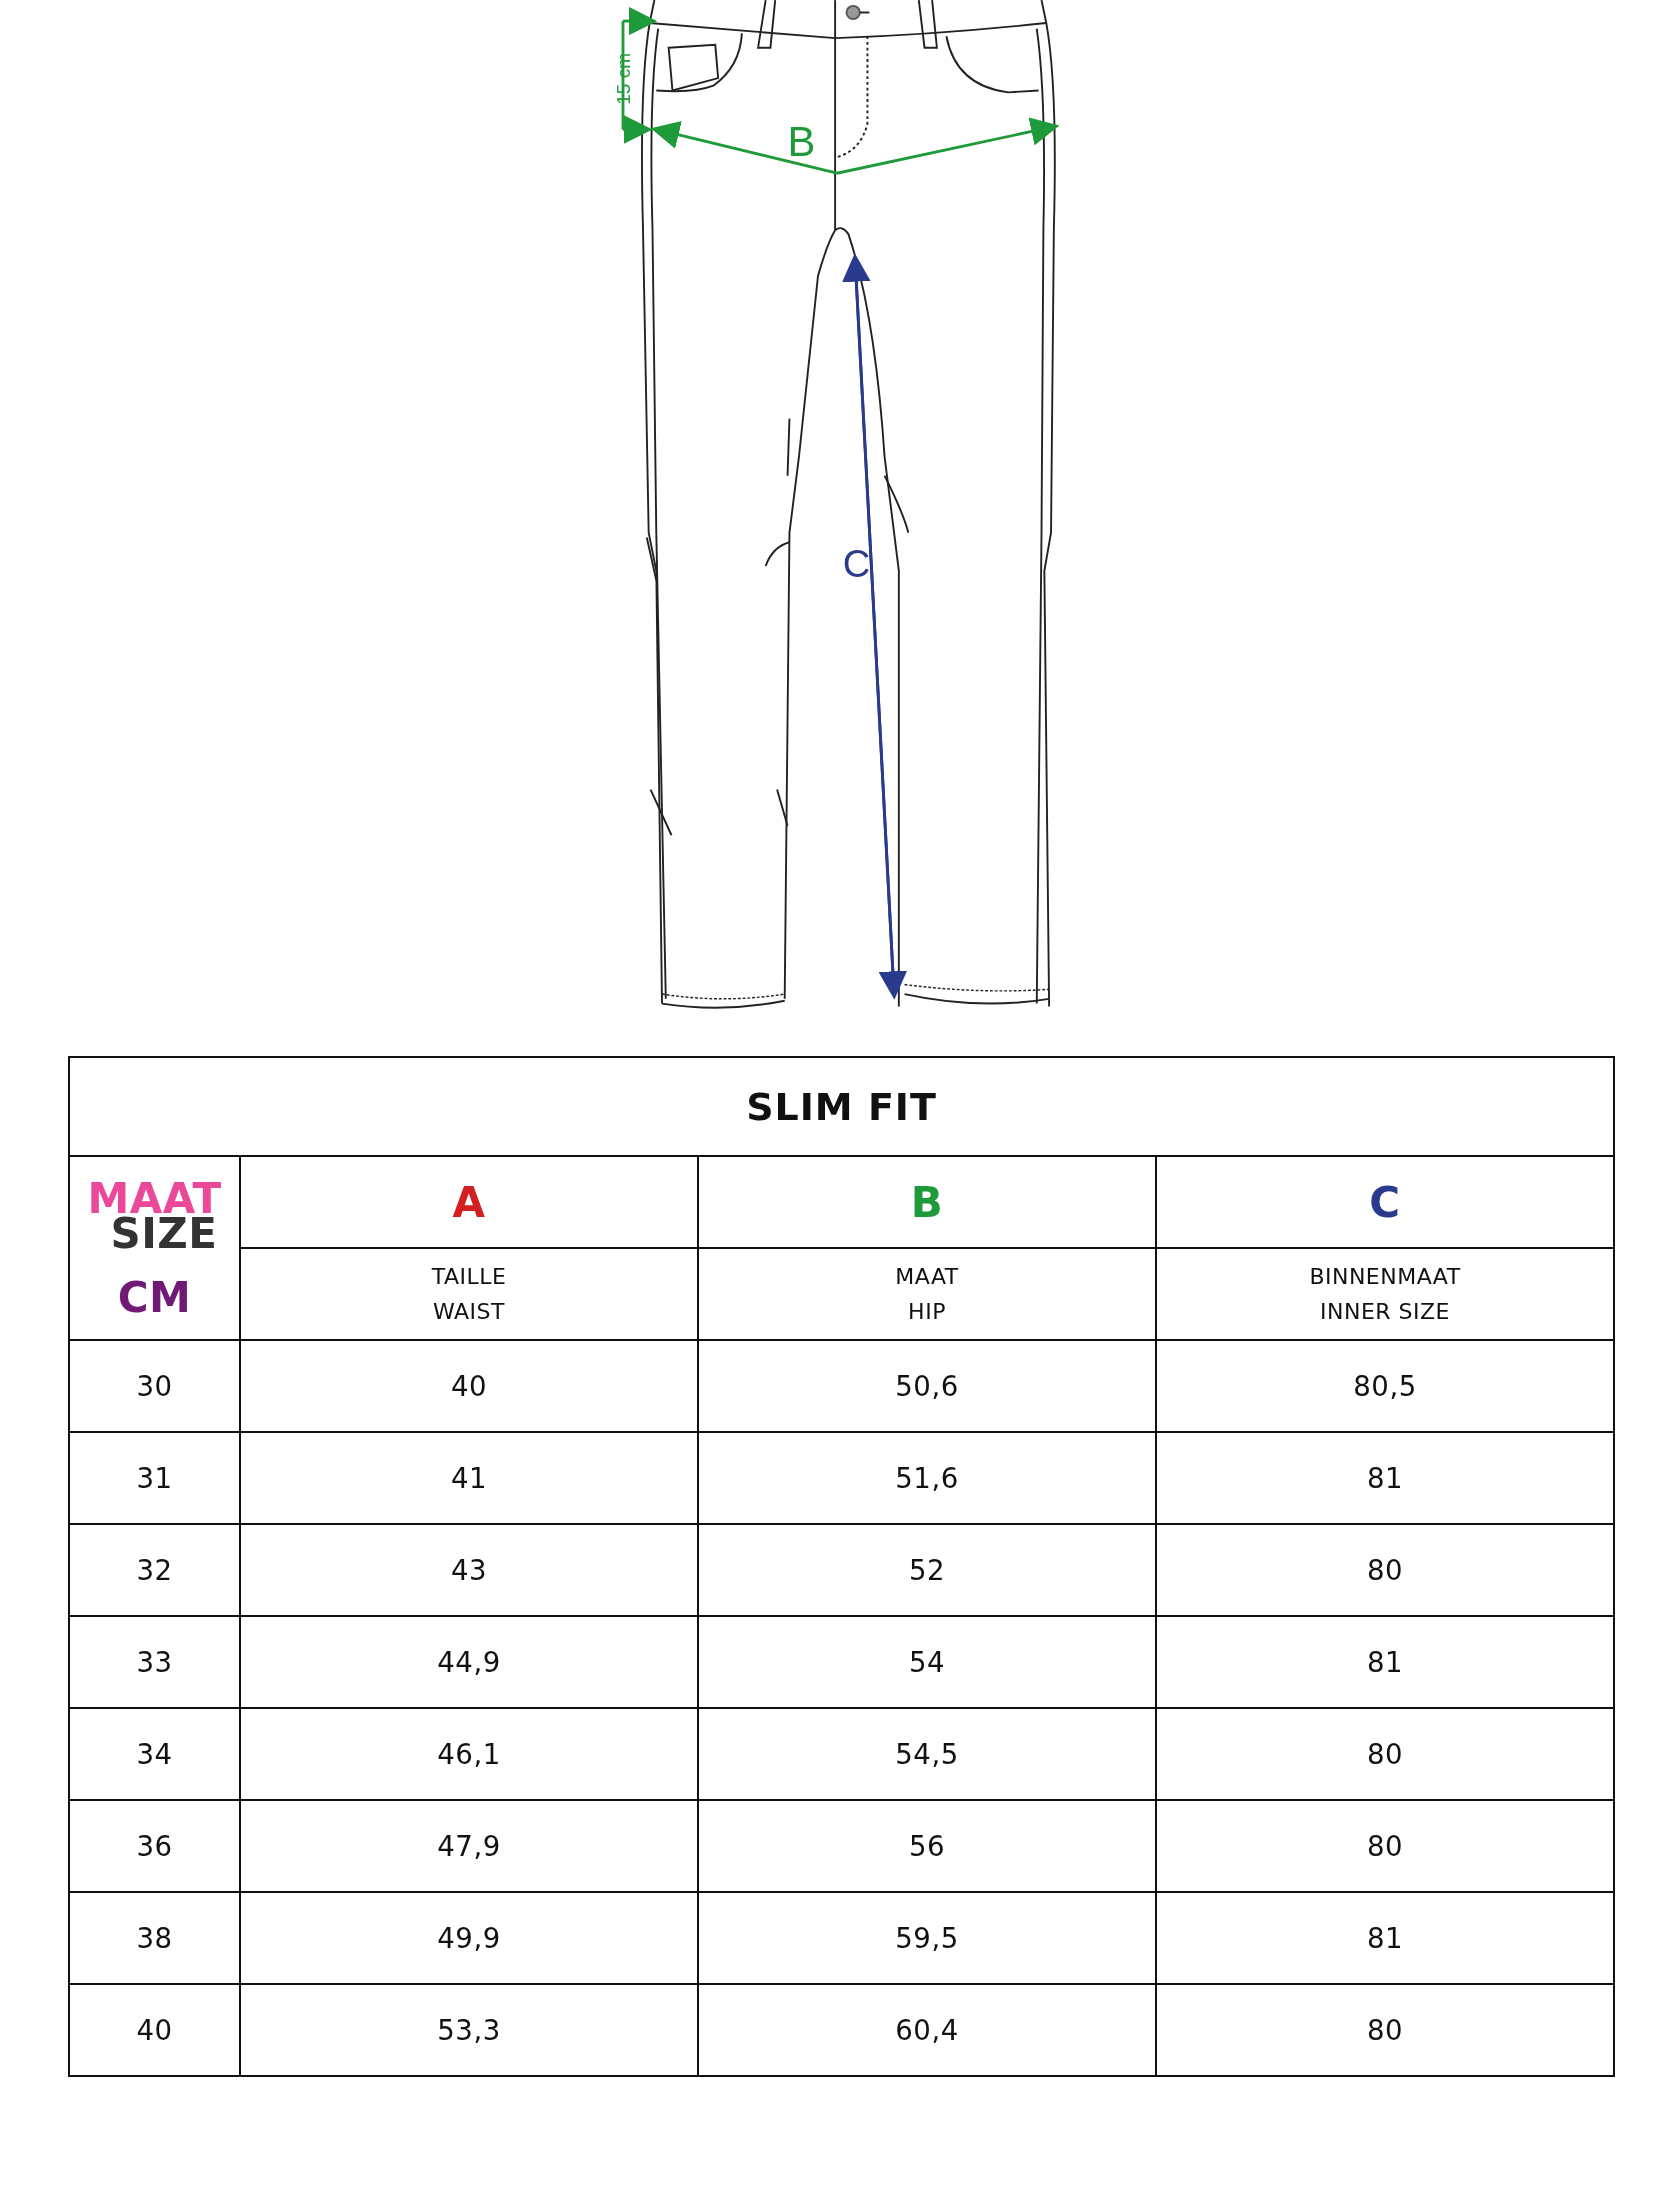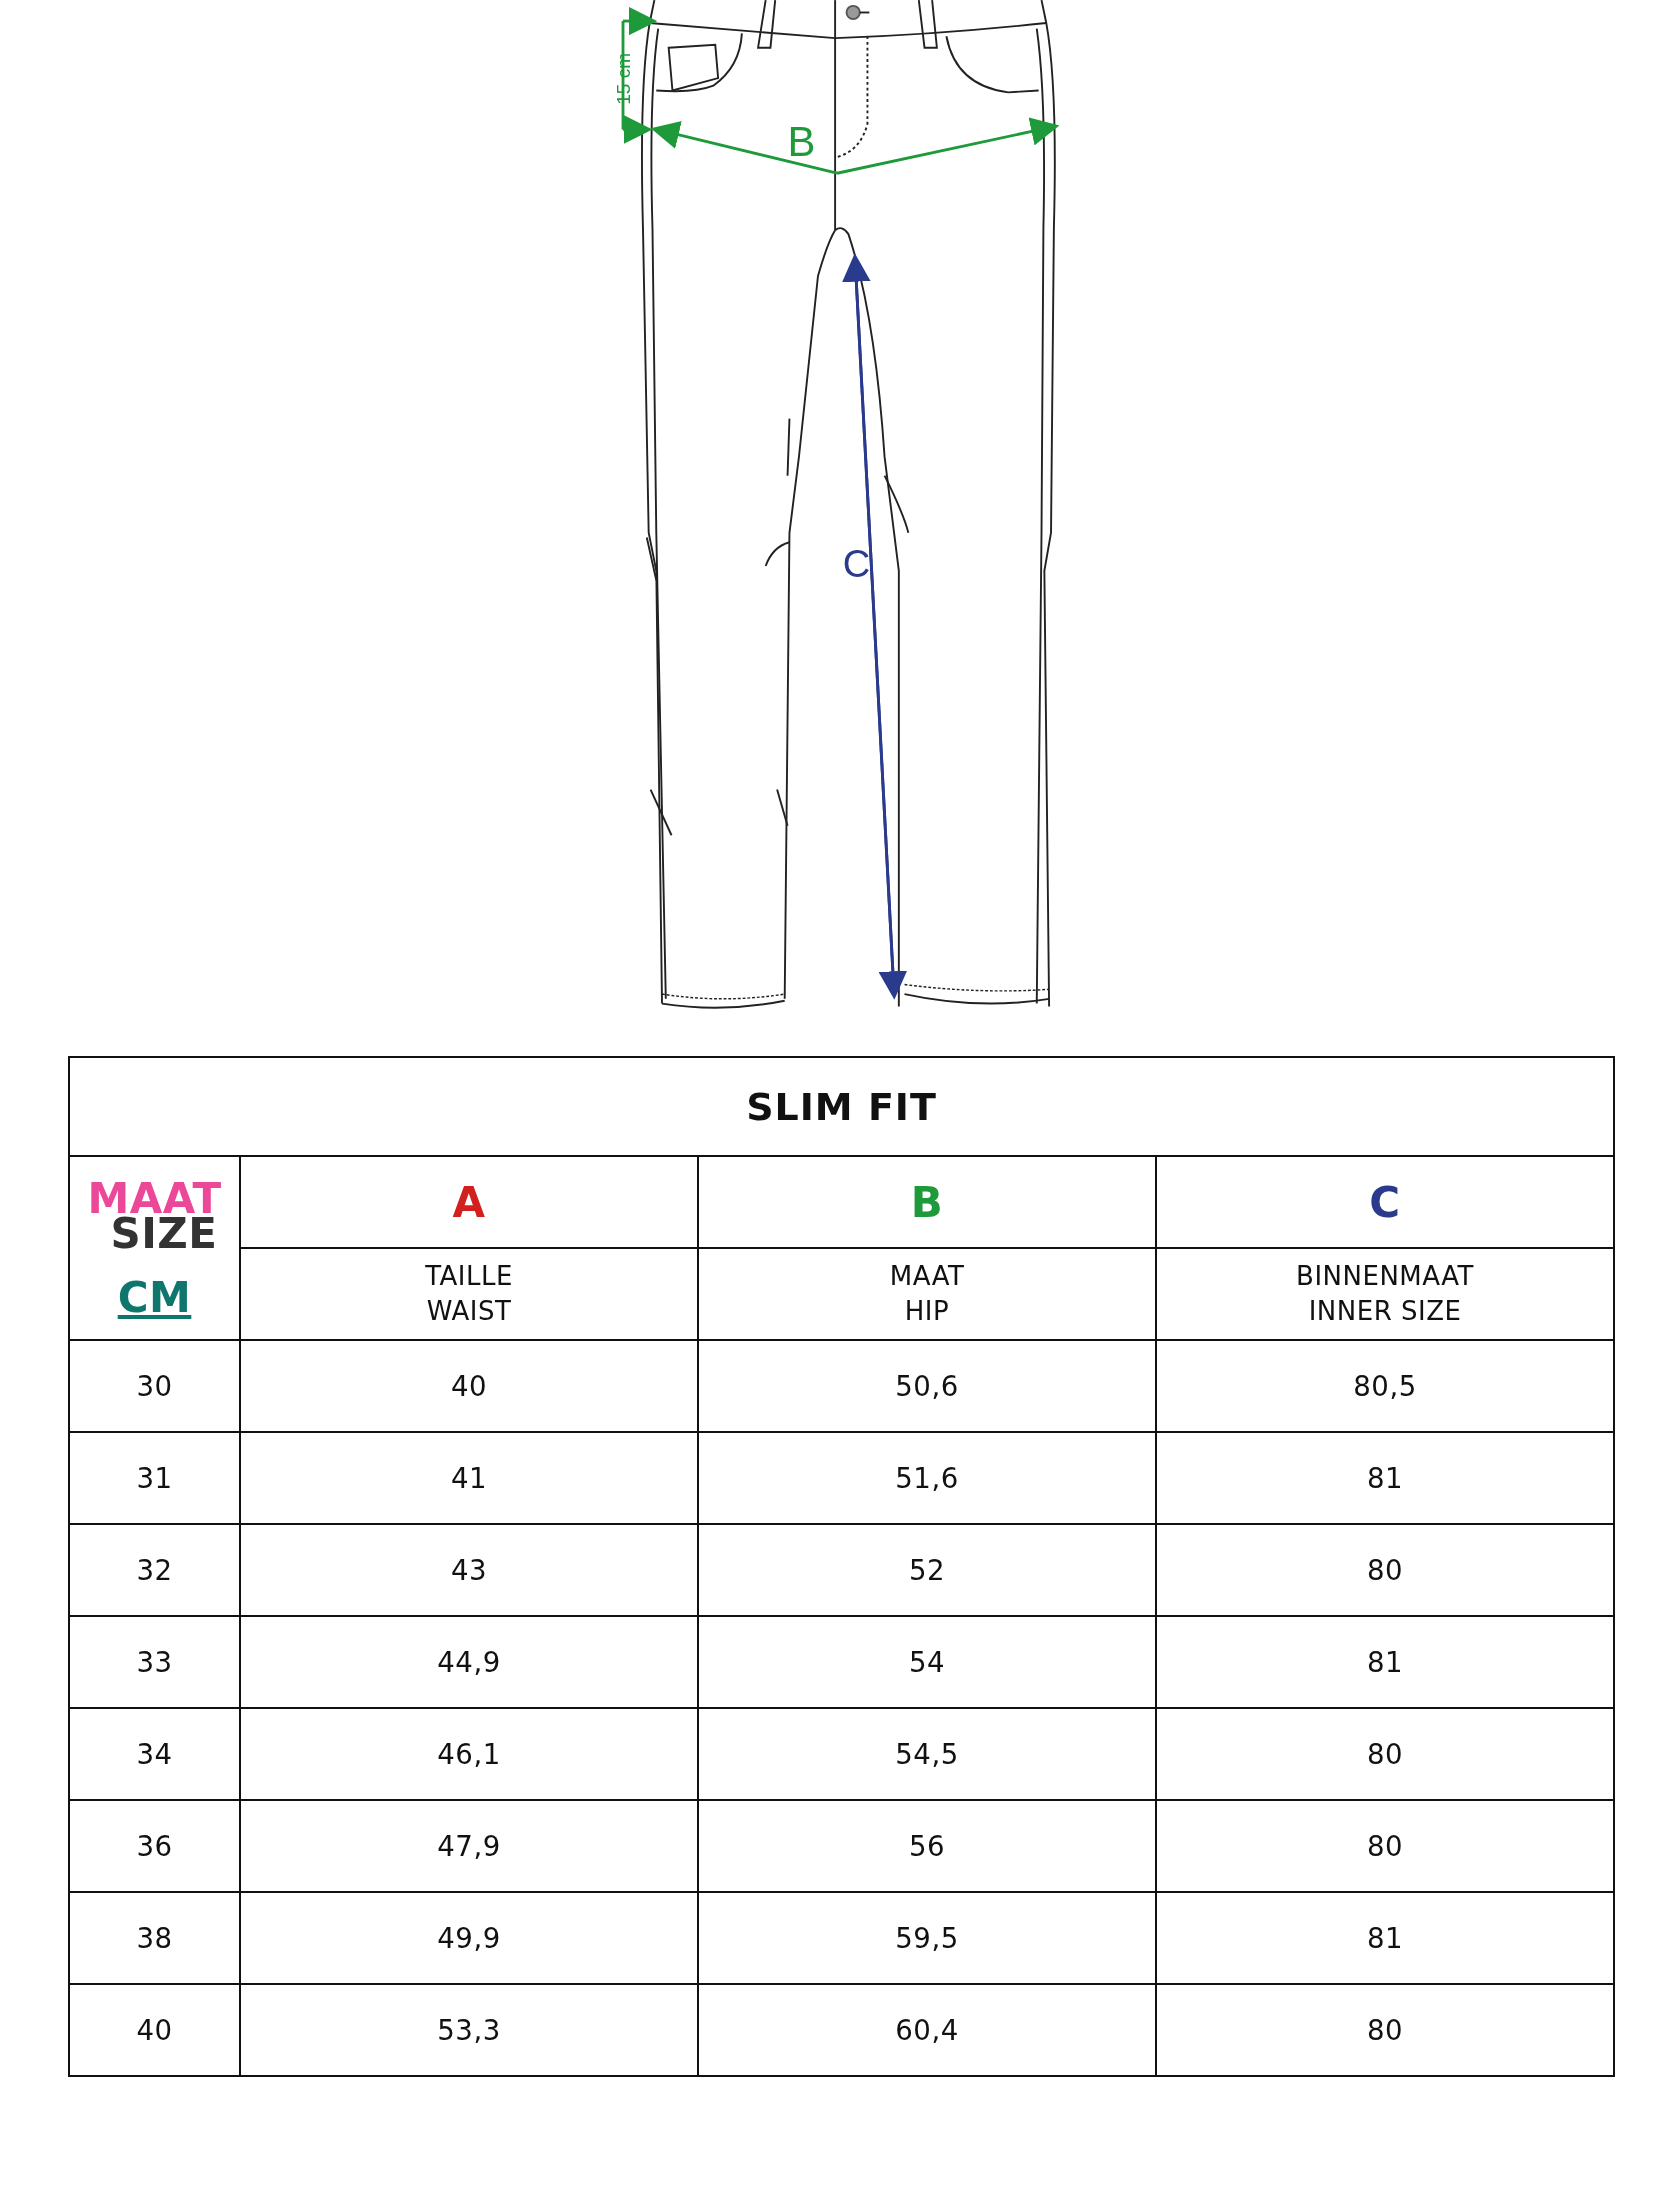--- a/index.html
+++ b/index.html
@@ -9,26 +9,26 @@
   .size-table { position: absolute; left: 68px; top: 1056px; width: 1547px;
                 border-collapse: collapse; table-layout: fixed; }
   .size-table td { border: 2.9px solid #111; text-align: center; vertical-align: middle;
                    padding: 0; font-size: 27.6px; letter-spacing: 0.5px; }
   .size-table col.c0 { width: 171px; }
   .size-table col.c1 { width: 458px; }
   .size-table col.c2 { width: 458px; }
   .size-table col.c3 { width: 458px; }
   .title-row td { height: 97px; font-size: 38px; font-weight: bold; letter-spacing: 1px; }
   .letter-row td { height: 90px; font-size: 42px; font-weight: bold; }
-  .label-row td { height: 90px; font-size: 26px; line-height: 35px; }
+  .label-row td { height: 90px; font-size: 22px; line-height: 35px; }
   .data-row td { height: 90px; font-size: 27.6px; }
   .size-head { line-height: 35px; font-size: 27.6px; }
   .size-head .maat { color: #ec4899; }
   .size-head .size { color: #333; padding-left: 19px; }
-  .size-head .cm { color: #0f766e; display: block; margin-top: 28.5px; text-decoration: underline; }
+  .size-head .cm { color: #701a75; display: block; margin-top: 28.5px; }
   .letter-a { color: #d21f1f; }
   .letter-b { color: #1f9a3a; }
   .letter-c { color: #2a3a8c; }
   .line2 { display: block; }
 </style>
 </head>
 <body>
 
 <svg class="drawing" viewBox="0 0 1740 1090" xmlns="http://www.w3.org/2000/svg">
   <defs>

